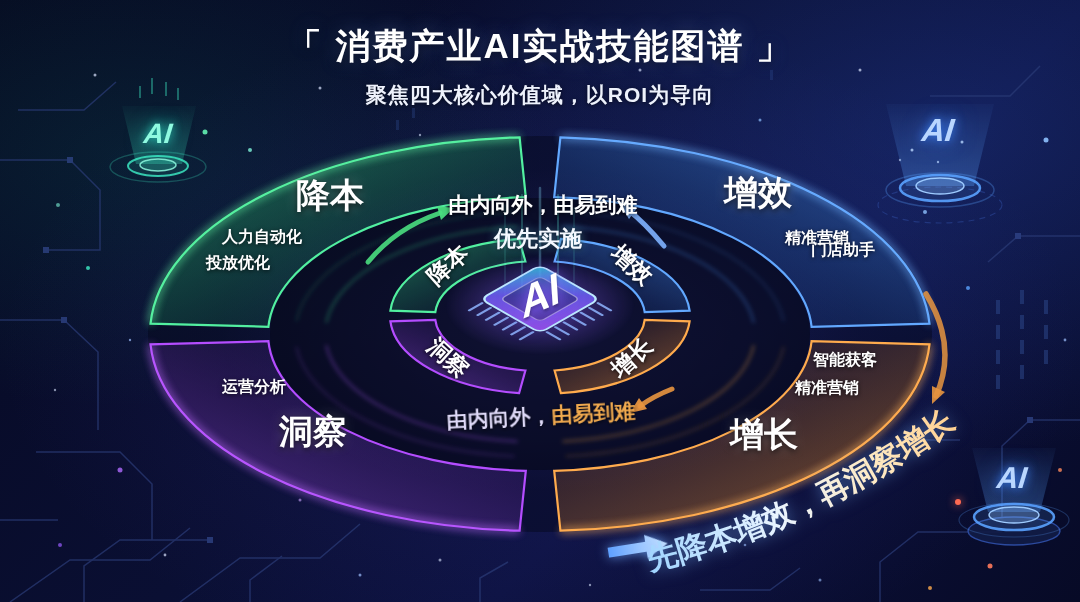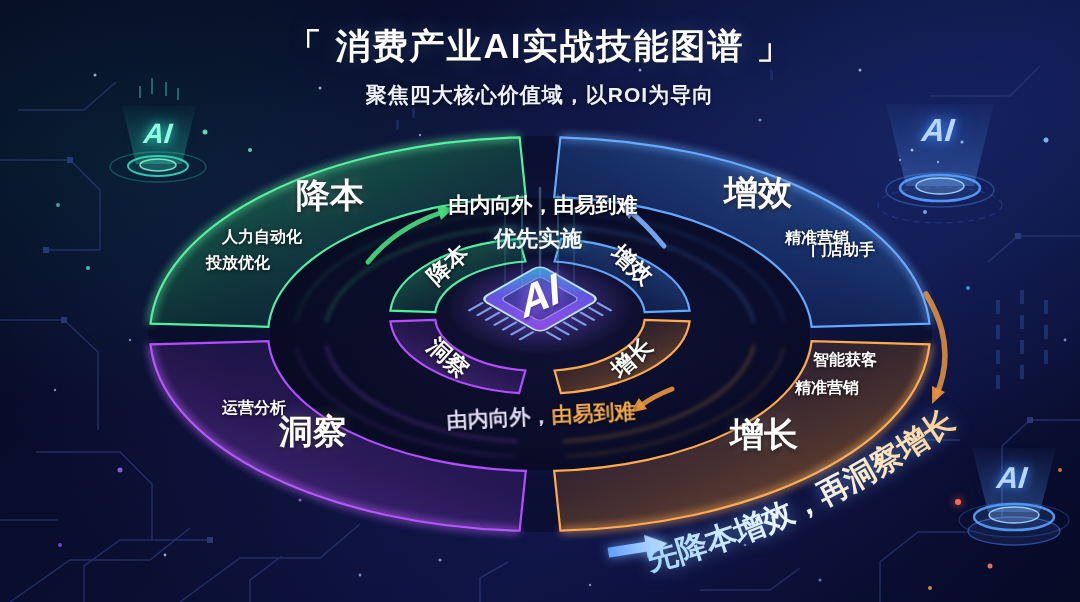--- a/index.html
+++ b/index.html
@@ -289,21 +289,21 @@
 
   <div class="t big" style="left:330px;top:196px">降本</div>
   <div class="t big" style="left:758px;top:193px">增效</div>
   <div class="t big" style="left:313px;top:432px">洞察</div>
   <div class="t big" style="left:764px;top:435px">增长</div>
 
   <div class="t item" style="left:262px;top:237px">人力自动化</div>
   <div class="t item" style="left:238px;top:263px">投放优化</div>
   <div class="t item" style="left:817px;top:238px">精准营销</div>
   <div class="t item" style="left:843px;top:250px">门店助手</div>
-  <div class="t item" style="left:254px;top:408px">运营分析</div>
+  <div class="t item" style="left:254px;top:387px">运营分析</div>
   <div class="t item" style="left:845px;top:360px">智能获客</div>
   <div class="t item" style="left:827px;top:388px">精准营销</div>
 
   <div class="t ring" style="left:448px;top:265px;transform:translate(-50%,-50%) rotate(-42deg)">降本</div>
   <div class="t ring" style="left:632px;top:265px;transform:translate(-50%,-50%) rotate(42deg)">增效</div>
   <div class="t ring" style="left:448px;top:358px;transform:translate(-50%,-50%) rotate(42deg)">洞察</div>
   <div class="t ring" style="left:632px;top:358px;transform:translate(-50%,-50%) rotate(-42deg)">增长</div>
 
   <div class="t guide" style="left:543px;top:205px">由内向外，由易到难</div>
   <div class="t pri" style="left:538px;top:239px">优先实施</div>

